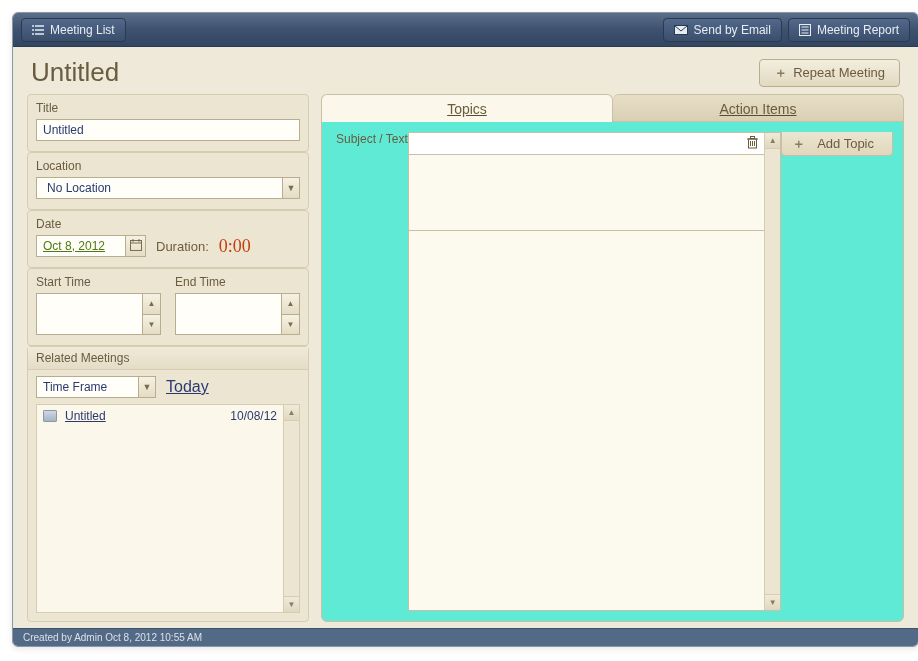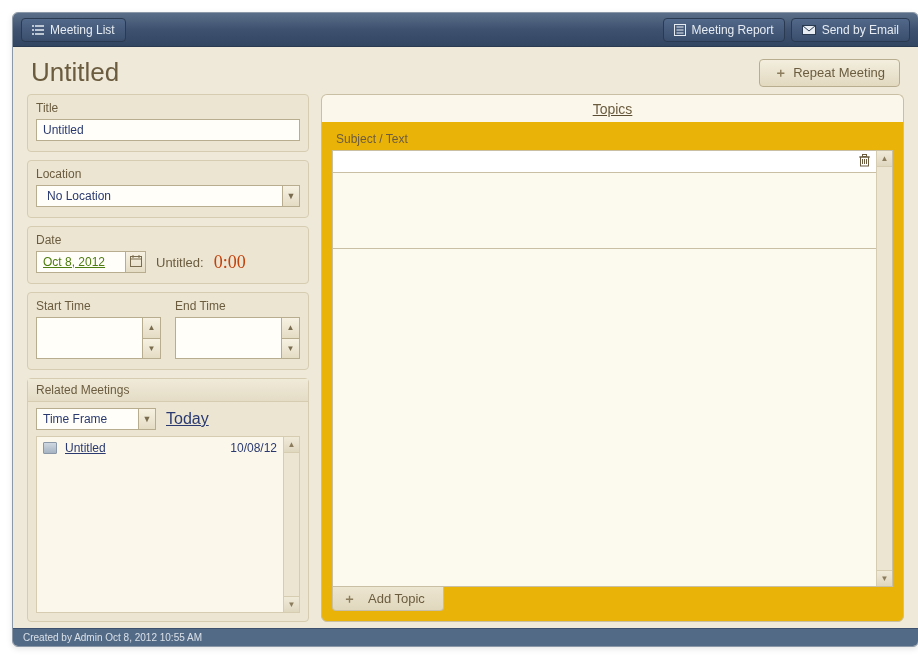--- a/index.html
+++ b/index.html
@@ -89,21 +89,20 @@
     gap: 12px;
     padding: 0 14px 6px 14px;
     min-height: 0;
   }
 
   
   .left {
     width: 282px;
     display: flex;
     flex-direction: column;
-    gap: 8px;
   }
   .field-group {
     background: #ece5d2;
     border: 1px solid #d6ccb2;
     border-radius: 4px;
     padding: 6px 8px 10px 8px;
   }
   .field-label {
     font-size: 12px;
     color: #6b5c3f;
@@ -328,25 +327,25 @@
     position: relative;
     z-index: 2;
   }
   .tab.inactive {
     background: linear-gradient(to bottom, #e6dec6, #d9cfb3);
     border-left: none;
   }
   .tab-body {
     flex: 1;
     border: 1px solid #c9bfa4;
-    background: #eab308;
+    background: #5eead4;
     border-bottom-left-radius: 6px;
     border-bottom-right-radius: 6px;
     display: flex;
-    flex-direction: column;
+    flex-direction: row;
     padding: 10px;
     min-height: 0;
     margin-top: -1px;
   }
   .subj-label { font-size: 12px; color: #6b5c3f; margin: 0 0 4px 4px;}
   .topic-area {
     flex: 1;
     display: flex;
     border: 1px solid #c9bfa4;
     min-height: 0;
@@ -424,37 +423,37 @@
             <circle cx="1" cy="1" r="1" fill="#e6ecf2" stroke="none"></circle>
             <circle cx="1" cy="5" r="1" fill="#e6ecf2" stroke="none"></circle>
             <circle cx="1" cy="9" r="1" fill="#e6ecf2" stroke="none"></circle>
           </svg>
       </span>
       <span>Meeting List</span>
     </button>
     <div class="toolbar-spacer"></div>
     <button class="tbtn">
       <span class="ic">
+        <svg width="14" height="10" viewBox="0 0 14 10">
+            <rect x="0.5" y="0.5" width="13" height="9" fill="#e6ecf2" stroke="#2a3a50"></rect>
+            <polyline points="0.5,0.5 7,6 13.5,0.5" fill="none" stroke="#2a3a50"></polyline>
+          </svg>
+      </span>
+      <span>Send by Email</span>
+    </button>
+    <button class="tbtn">
+      <span class="ic">
         <svg width="12" height="12" viewBox="0 0 12 12">
             <rect x="0.5" y="0.5" width="11" height="11" stroke-width="1"></rect>
             <line x1="2.5" y1="3" x2="9.5" y2="3" stroke-width="1"></line>
             <line x1="2.5" y1="6" x2="9.5" y2="6" stroke-width="1"></line>
             <line x1="2.5" y1="9" x2="9.5" y2="9" stroke-width="1"></line>
           </svg>
       </span>
       <span>Meeting Report</span>
-    </button>
-    <button class="tbtn">
-      <span class="ic">
-        <svg width="14" height="10" viewBox="0 0 14 10">
-            <rect x="0.5" y="0.5" width="13" height="9" fill="#e6ecf2" stroke="#2a3a50"></rect>
-            <polyline points="0.5,0.5 7,6 13.5,0.5" fill="none" stroke="#2a3a50"></polyline>
-          </svg>
-      </span>
-      <span>Send by Email</span>
     </button>
   </div>
 
   <div class="body">
 
     <div class="header-row">
       <div class="page-title">Untitled</div>
       <button class="repeat-btn">
         <span class="plus">＋</span>
         <span>Repeat Meeting</span>
@@ -489,21 +488,21 @@
                 <span>
                   <svg width="12" height="12" viewBox="0 0 12 12">
                       <rect x="0.5" y="1.5" width="11" height="10" fill="none" stroke="#7a6c4e"></rect>
                       <line x1="0.5" y1="4" x2="11.5" y2="4" stroke="#7a6c4e"></line>
                       <line x1="3" y1="0" x2="3" y2="3" stroke="#7a6c4e"></line>
                       <line x1="9" y1="0" x2="9" y2="3" stroke="#7a6c4e"></line>
                     </svg>
                 </span>
               </div>
             </div>
-            <span class="duration-label">Untitled:</span>
+            <span class="duration-label">Duration:</span>
             <span class="duration-value">0:00</span>
           </div>
         </div>
 
         <div class="field-group">
           <div class="time-row">
             <div class="time-block">
               <span class="field-label">Start Time</span>
               <div class="time-picker">
                 <div class="tval"></div>
@@ -555,20 +554,21 @@
                 </div>
             </div>
           </div>
         </div>
 
       </div>
 
       <div class="right">
         <div class="tabs">
           <div class="tab active">Topics</div>
+          <div class="tab inactive">Action Items</div>
         </div>
         <div class="tab-body">
           <div class="subj-label">Subject / Text</div>
           <div class="topic-area">
             <div class="topic-main">
               <div class="topic-row">
                 <input class="tinput" style="">
                 <span class="trash">
                   <span>
                     <svg width="11" height="13" viewBox="0 0 11 13">

